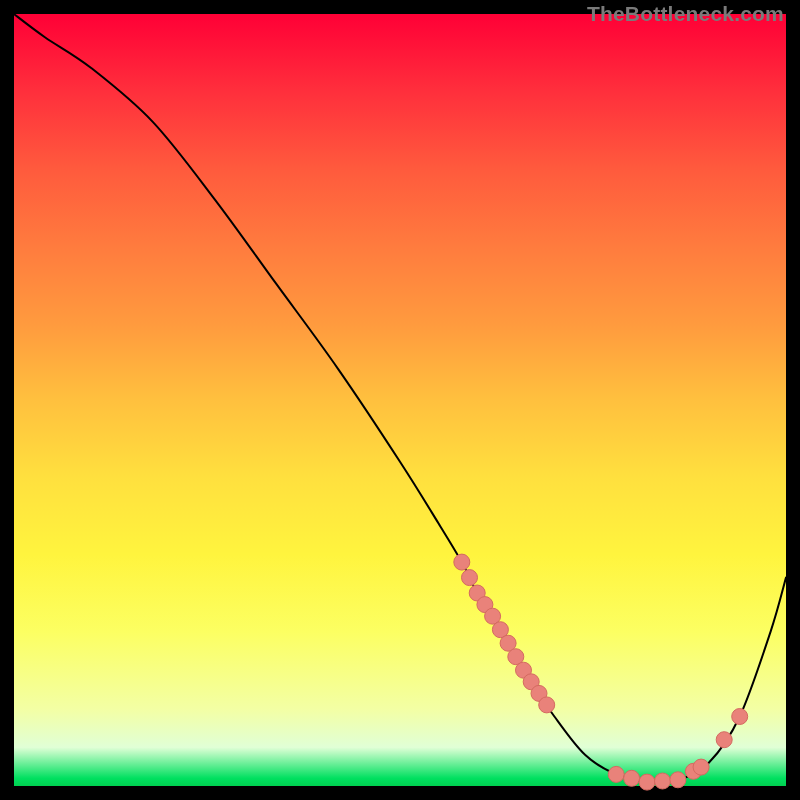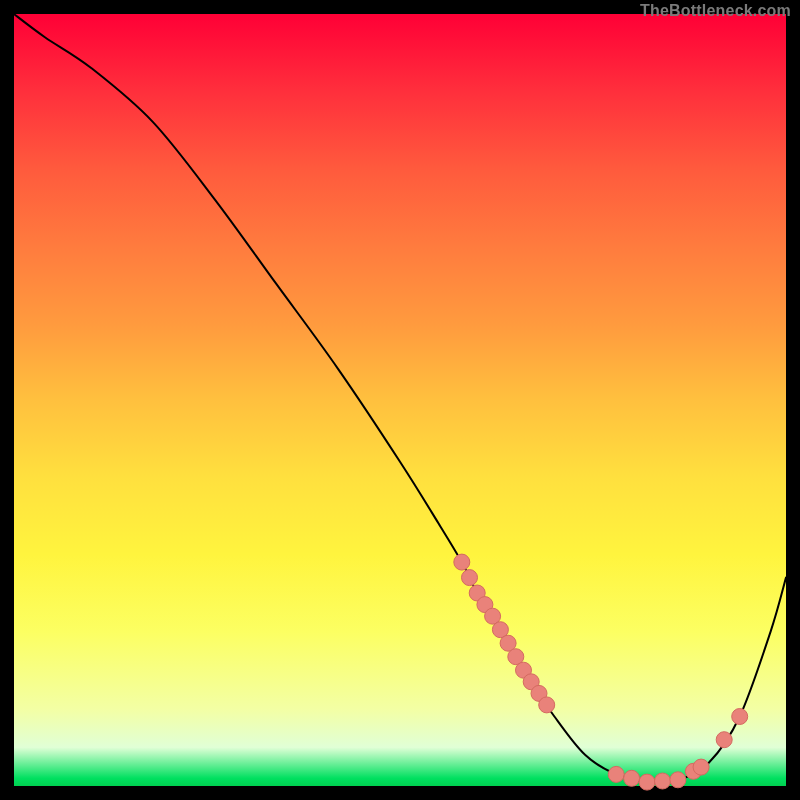--- a/index.html
+++ b/index.html
@@ -41,23 +41,23 @@
     position: absolute;
     left: 14px;
     top: 14px;
     width: 772px;
     height: 772px;
     overflow: visible;
   }
   .attribution {
     position: absolute;
     top: 2px;
-    right: 9px;
+    right: 16px;
     font-family: Arial, Helvetica, sans-serif;
-    font-size: 16px;
+    font-size: 21px;
     font-weight: bold;
     color: #7a7a7a;
     letter-spacing: 0.2px;
     user-select: none;
   }
 </style>
 </head>
 <body>
 <div class="stage">
   <div class="plot-area"></div>

